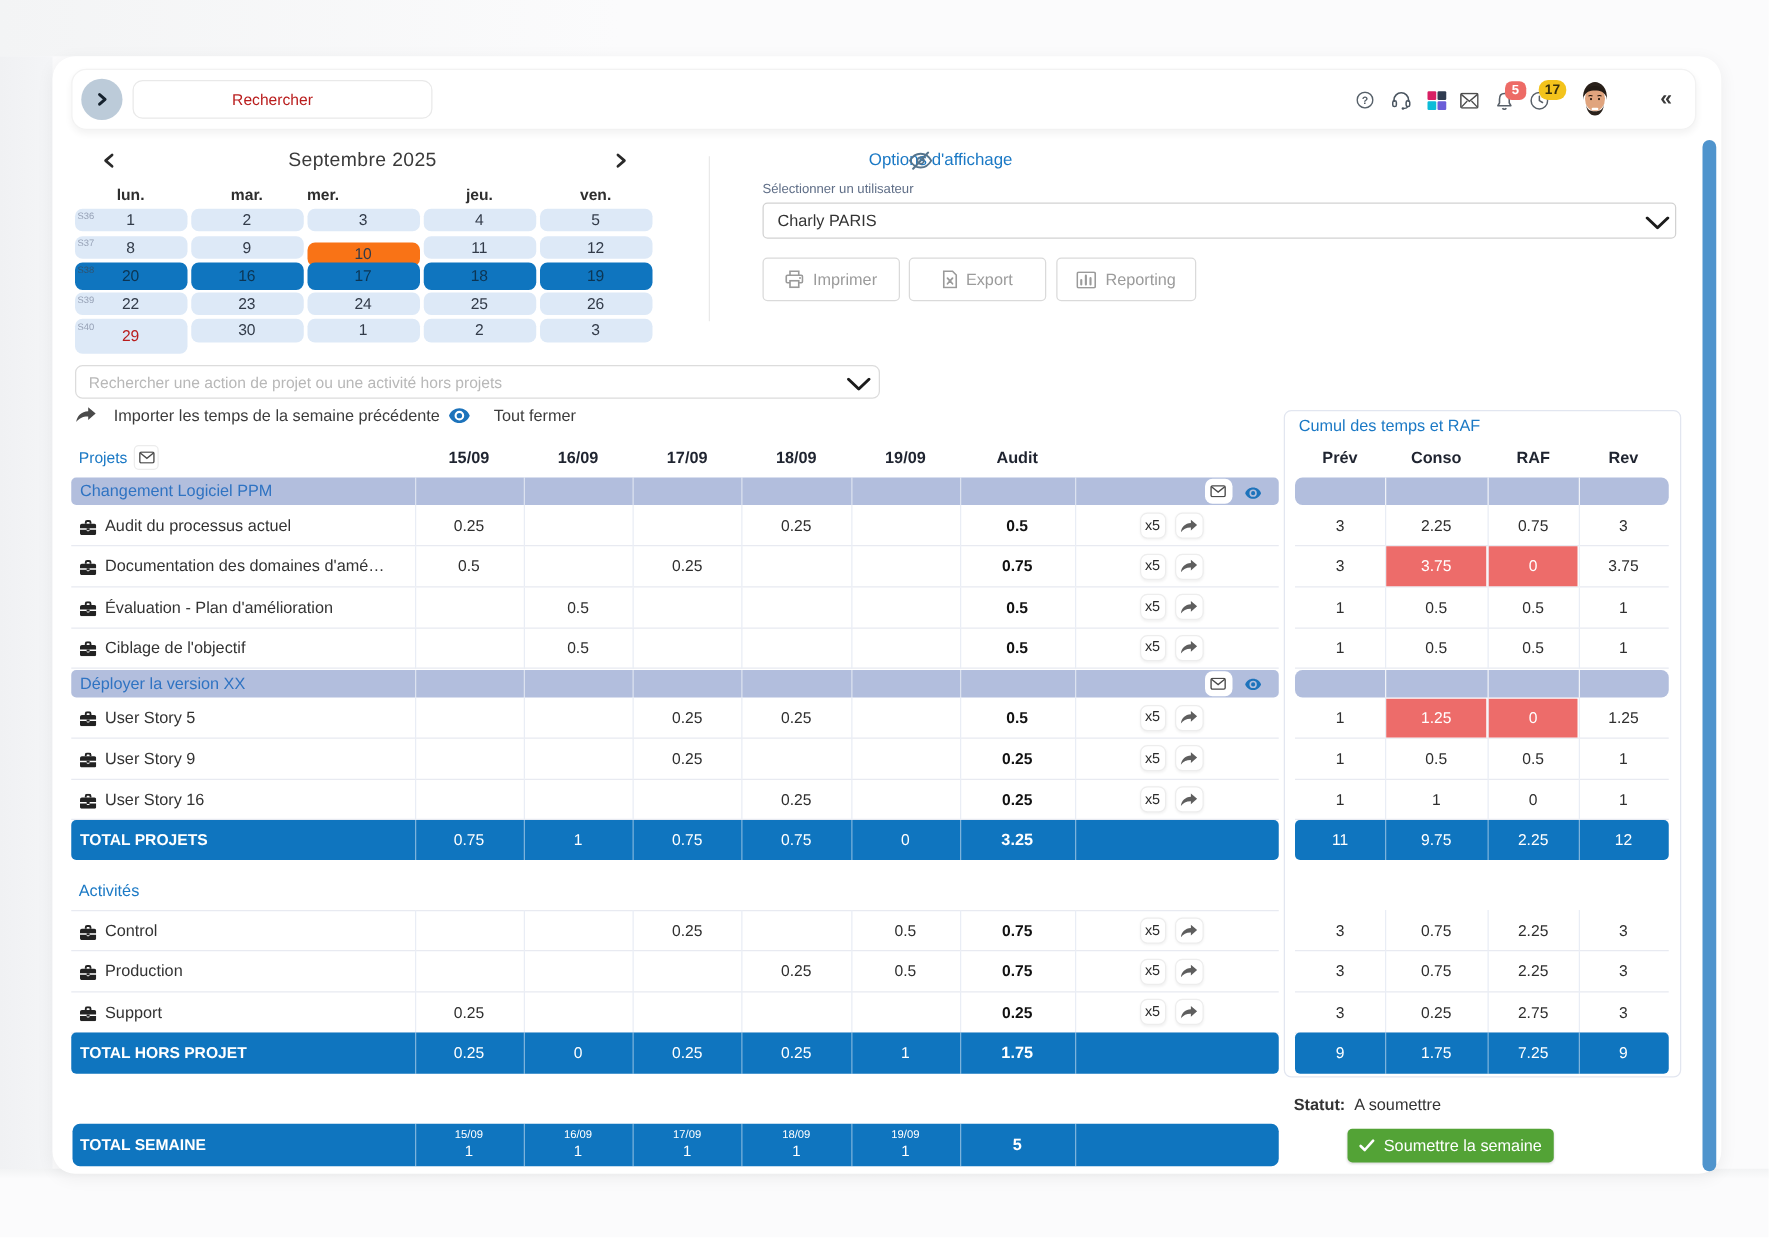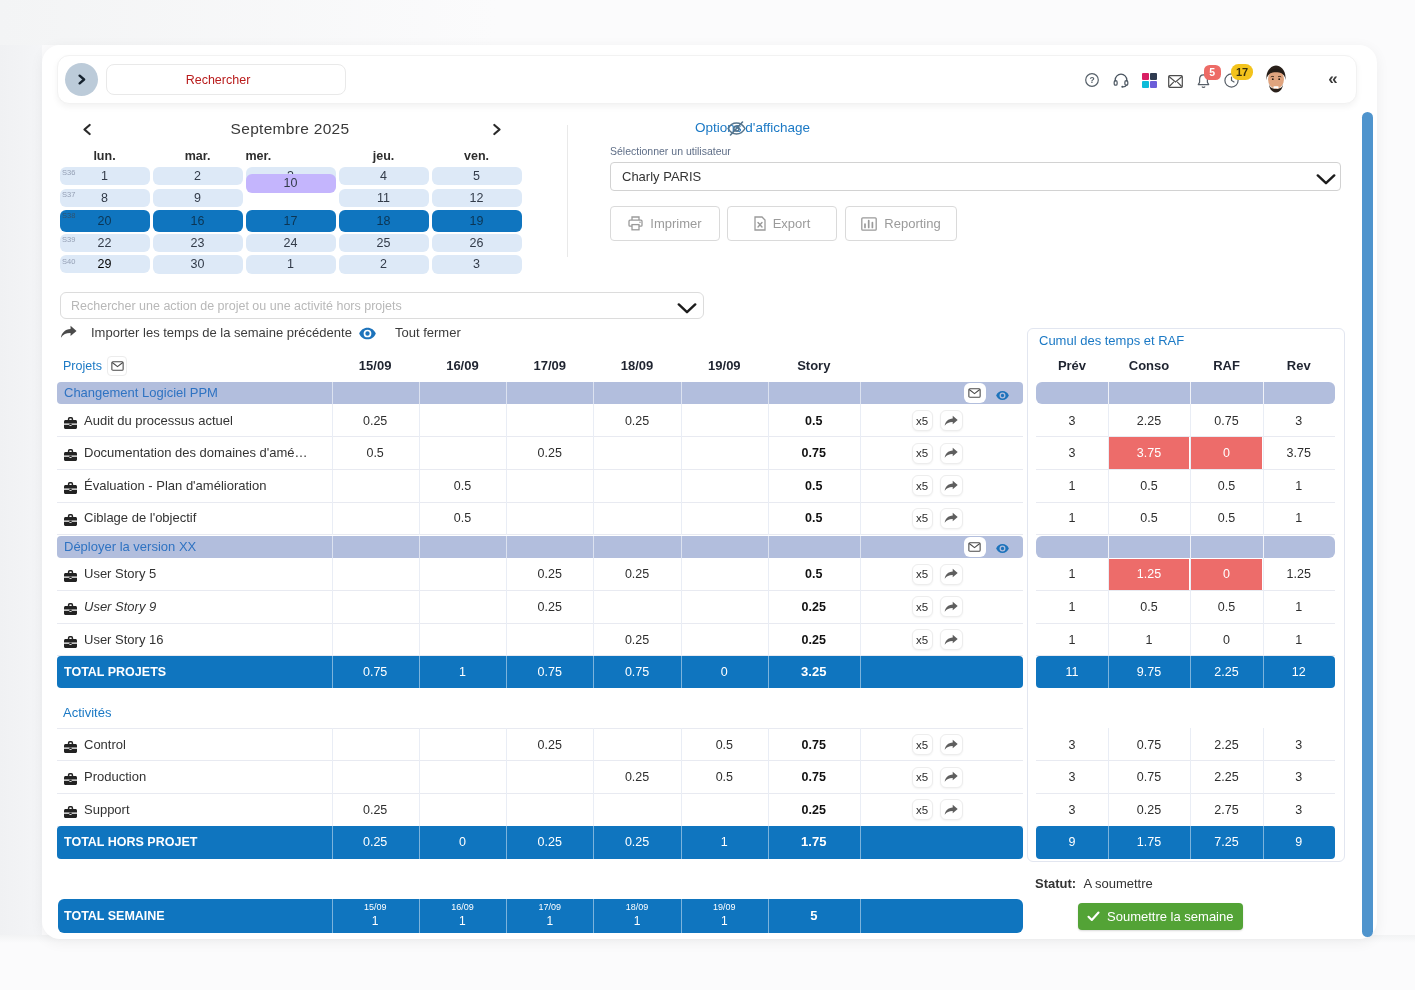--- a/index.html
+++ b/index.html
@@ -72,37 +72,37 @@
 <div style="position:absolute;left:338.5px;top:146.5px;width:90px;height:18px;line-height:18px;font-size:12.5px;color:#2e2e2e;font-weight:700;text-align:center;white-space:nowrap;">jeu.</div>
 <div style="position:absolute;left:431.5px;top:146.5px;width:90px;height:18px;line-height:18px;font-size:12.5px;color:#2e2e2e;font-weight:700;text-align:center;white-space:nowrap;">ven.</div>
 <div class="" style="left:59.5px;top:166.5px;width:90px;height:18.5px;background:#dde9f7;border-radius:6px;color:#323b49;font-size:12.5px;display:flex;align-items:center;justify-content:center;">1</div>
 <div class="" style="left:152.5px;top:166.5px;width:90px;height:18.5px;background:#dde9f7;border-radius:6px;color:#323b49;font-size:12.5px;display:flex;align-items:center;justify-content:center;">2</div>
 <div class="" style="left:245.5px;top:166.5px;width:90px;height:18.5px;background:#dde9f7;border-radius:6px;color:#323b49;font-size:12.5px;display:flex;align-items:center;justify-content:center;">3</div>
 <div class="" style="left:338.5px;top:166.5px;width:90px;height:18.5px;background:#dde9f7;border-radius:6px;color:#323b49;font-size:12.5px;display:flex;align-items:center;justify-content:center;">4</div>
 <div class="" style="left:431.5px;top:166.5px;width:90px;height:18.5px;background:#dde9f7;border-radius:6px;color:#323b49;font-size:12.5px;display:flex;align-items:center;justify-content:center;">5</div>
 <div style="position:absolute;left:62px;top:164.0px;width:30px;height:18px;line-height:18px;font-size:7.5px;color:#95a0b5;font-weight:400;text-align:left;white-space:nowrap;">S36</div>
 <div class="" style="left:59.5px;top:188.5px;width:90px;height:18.5px;background:#dde9f7;border-radius:6px;color:#323b49;font-size:12.5px;display:flex;align-items:center;justify-content:center;">8</div>
 <div class="" style="left:152.5px;top:188.5px;width:90px;height:18.5px;background:#dde9f7;border-radius:6px;color:#323b49;font-size:12.5px;display:flex;align-items:center;justify-content:center;">9</div>
-<div class="" style="left:245.5px;top:174px;width:90px;height:18.5px;background:#c4b5fd;border-radius:6px;color:#323b49;font-size:12.5px;display:flex;align-items:center;justify-content:center;">10</div>
+<div class="" style="left:245.5px;top:194px;width:90px;height:18.5px;background:#f97316;border-radius:6px;color:#323b49;font-size:12.5px;display:flex;align-items:center;justify-content:center;">10</div>
 <div class="" style="left:338.5px;top:188.5px;width:90px;height:18.5px;background:#dde9f7;border-radius:6px;color:#323b49;font-size:12.5px;display:flex;align-items:center;justify-content:center;">11</div>
 <div class="" style="left:431.5px;top:188.5px;width:90px;height:18.5px;background:#dde9f7;border-radius:6px;color:#323b49;font-size:12.5px;display:flex;align-items:center;justify-content:center;">12</div>
 <div style="position:absolute;left:62px;top:186.0px;width:30px;height:18px;line-height:18px;font-size:7.5px;color:#95a0b5;font-weight:400;text-align:left;white-space:nowrap;">S37</div>
 <div class="" style="left:59.5px;top:209.5px;width:90px;height:22.0px;background:#0f75bf;border-radius:6px;color:#0c3553;font-size:12.5px;display:flex;align-items:center;justify-content:center;">20</div>
 <div class="" style="left:152.5px;top:209.5px;width:90px;height:22.0px;background:#0f75bf;border-radius:6px;color:#0c3553;font-size:12.5px;display:flex;align-items:center;justify-content:center;">16</div>
 <div class="" style="left:245.5px;top:209.5px;width:90px;height:22.0px;background:#0f75bf;border-radius:6px;color:#0c3553;font-size:12.5px;display:flex;align-items:center;justify-content:center;">17</div>
 <div class="" style="left:338.5px;top:209.5px;width:90px;height:22.0px;background:#0f75bf;border-radius:6px;color:#0c3553;font-size:12.5px;display:flex;align-items:center;justify-content:center;">18</div>
 <div class="" style="left:431.5px;top:209.5px;width:90px;height:22.0px;background:#0f75bf;border-radius:6px;color:#0c3553;font-size:12.5px;display:flex;align-items:center;justify-content:center;">19</div>
 <div style="position:absolute;left:62px;top:207.0px;width:30px;height:18px;line-height:18px;font-size:7.5px;color:#31536e;font-weight:400;text-align:left;white-space:nowrap;">S38</div>
 <div class="" style="left:59.5px;top:233.5px;width:90px;height:18.5px;background:#dde9f7;border-radius:6px;color:#323b49;font-size:12.5px;display:flex;align-items:center;justify-content:center;">22</div>
 <div class="" style="left:152.5px;top:233.5px;width:90px;height:18.5px;background:#dde9f7;border-radius:6px;color:#323b49;font-size:12.5px;display:flex;align-items:center;justify-content:center;">23</div>
 <div class="" style="left:245.5px;top:233.5px;width:90px;height:18.5px;background:#dde9f7;border-radius:6px;color:#323b49;font-size:12.5px;display:flex;align-items:center;justify-content:center;">24</div>
 <div class="" style="left:338.5px;top:233.5px;width:90px;height:18.5px;background:#dde9f7;border-radius:6px;color:#323b49;font-size:12.5px;display:flex;align-items:center;justify-content:center;">25</div>
 <div class="" style="left:431.5px;top:233.5px;width:90px;height:18.5px;background:#dde9f7;border-radius:6px;color:#323b49;font-size:12.5px;display:flex;align-items:center;justify-content:center;">26</div>
 <div style="position:absolute;left:62px;top:231.0px;width:30px;height:18px;line-height:18px;font-size:7.5px;color:#95a0b5;font-weight:400;text-align:left;white-space:nowrap;">S39</div>
-<div class="" style="left:59.5px;top:255.0px;width:90px;height:18px;background:#dde9f7;border-radius:6px;color:#000000;font-size:12.5px;display:flex;align-items:center;justify-content:center;">29</div>
+<div class="" style="left:59.5px;top:255.0px;width:90px;height:28px;background:#dde9f7;border-radius:6px;color:#b91c1c;font-size:12.5px;display:flex;align-items:center;justify-content:center;">29</div>
 <div class="" style="left:152.5px;top:255.0px;width:90px;height:18.5px;background:#dde9f7;border-radius:6px;color:#323b49;font-size:12.5px;display:flex;align-items:center;justify-content:center;">30</div>
 <div class="" style="left:245.5px;top:255.0px;width:90px;height:18.5px;background:#dde9f7;border-radius:6px;color:#323b49;font-size:12.5px;display:flex;align-items:center;justify-content:center;">1</div>
 <div class="" style="left:338.5px;top:255.0px;width:90px;height:18.5px;background:#dde9f7;border-radius:6px;color:#323b49;font-size:12.5px;display:flex;align-items:center;justify-content:center;">2</div>
 <div class="" style="left:431.5px;top:255.0px;width:90px;height:18.5px;background:#dde9f7;border-radius:6px;color:#323b49;font-size:12.5px;display:flex;align-items:center;justify-content:center;">3</div>
 <div style="position:absolute;left:62px;top:252.5px;width:30px;height:18px;line-height:18px;font-size:7.5px;color:#95a0b5;font-weight:400;text-align:left;white-space:nowrap;">S40</div>
 <div class="" style="left:566.5px;top:125px;width:1px;height:132px;background:#e9e9e9;"></div>
 <div style="position:absolute;left:610px;top:118.5px;width:200px;height:18px;line-height:18px;font-size:13.5px;color:#1b79c5;font-weight:400;text-align:right;white-space:nowrap;">Options d'affichage</div>
 <div class="" style="left:727px;top:120.5px;width:19px;height:15px;"><svg width="19" height="15" viewBox="0 0 19 15">
       <path fill="none" stroke="#55748c" stroke-width="1.5" d="M1 7.5 C3.2 3.6 6.2 2 9.5 2 C12.8 2 15.8 3.6 18 7.5 C15.8 11.4 12.8 13 9.5 13 C6.2 13 3.2 11.4 1 7.5 Z"></path>
       <circle cx="9.5" cy="7.5" r="2.6" fill="none" stroke="#55748c" stroke-width="1.5"></circle>
@@ -155,21 +155,21 @@
     <svg width="13" height="10" viewBox="0 0 14 11">
       <rect x="0.8" y="0.8" width="12.4" height="9.4" rx="1.2" fill="none" stroke="#4a4a4a" stroke-width="1.2"></rect>
       <path d="M1.2 1.6 L7 6.2 L12.8 1.6" fill="none" stroke="#4a4a4a" stroke-width="1.2"></path>
     </svg>
   </div>
 <div style="position:absolute;left:330.15px;top:356.5px;width:90px;height:18px;line-height:18px;font-size:13px;color:#1f2430;font-weight:700;text-align:center;white-space:nowrap;">15/09</div>
 <div style="position:absolute;left:417.45000000000005px;top:356.5px;width:90px;height:18px;line-height:18px;font-size:13px;color:#1f2430;font-weight:700;text-align:center;white-space:nowrap;">16/09</div>
 <div style="position:absolute;left:504.75px;top:356.5px;width:90px;height:18px;line-height:18px;font-size:13px;color:#1f2430;font-weight:700;text-align:center;white-space:nowrap;">17/09</div>
 <div style="position:absolute;left:592.05px;top:356.5px;width:90px;height:18px;line-height:18px;font-size:13px;color:#1f2430;font-weight:700;text-align:center;white-space:nowrap;">18/09</div>
 <div style="position:absolute;left:679.35px;top:356.5px;width:90px;height:18px;line-height:18px;font-size:13px;color:#1f2430;font-weight:700;text-align:center;white-space:nowrap;">19/09</div>
-<div style="position:absolute;left:768.75px;top:356.5px;width:90px;height:18px;line-height:18px;font-size:13px;color:#1f2430;font-weight:700;text-align:center;white-space:nowrap;">Story</div>
+<div style="position:absolute;left:768.75px;top:356.5px;width:90px;height:18px;line-height:18px;font-size:13px;color:#1f2430;font-weight:700;text-align:center;white-space:nowrap;">Audit</div>
 <div class="" style="left:57.0px;top:382.2px;width:965.5px;height:22.1px;background:#b2bedd;border-radius:4px;"></div>
 <div class="" style="left:331.5px;top:382.2px;width:1px;height:22.1px;background:rgba(255,255,255,0.55);"></div>
 <div class="" style="left:418.8px;top:382.2px;width:1px;height:22.1px;background:rgba(255,255,255,0.55);"></div>
 <div class="" style="left:506.1px;top:382.2px;width:1px;height:22.1px;background:rgba(255,255,255,0.55);"></div>
 <div class="" style="left:593.4px;top:382.2px;width:1px;height:22.1px;background:rgba(255,255,255,0.55);"></div>
 <div class="" style="left:680.7px;top:382.2px;width:1px;height:22.1px;background:rgba(255,255,255,0.55);"></div>
 <div class="" style="left:768.0px;top:382.2px;width:1px;height:22.1px;background:rgba(255,255,255,0.55);"></div>
 <div class="" style="left:859.5px;top:382.2px;width:1px;height:22.1px;background:rgba(255,255,255,0.55);"></div>
 <div style="position:absolute;left:64px;top:384.2px;width:300px;height:18px;line-height:18px;font-size:13px;color:#2f73c2;font-weight:400;text-align:left;white-space:nowrap;">Changement Logiciel PPM</div>
 <div class="" style="left:963.5px;top:382.9px;width:22px;height:20.5px;border-radius:6px;background:#fff;display:flex;align-items:center;justify-content:center;position:absolute;">
@@ -382,21 +382,21 @@
 <div class="" style="left:593.4px;top:590.6px;width:1px;height:32.6px;background:#e9edf5;"></div>
 <div class="" style="left:680.7px;top:590.6px;width:1px;height:32.6px;background:#e9edf5;"></div>
 <div class="" style="left:768.0px;top:590.6px;width:1px;height:32.6px;background:#e9edf5;"></div>
 <div class="" style="left:859.5px;top:590.6px;width:1px;height:32.6px;background:#e9edf5;"></div>
 <div class="" style="left:63.5px;top:600.9px;width:13px;height:12px;"><svg width="13" height="12" viewBox="0 0 13 12">
       <path d="M4.6 3 V1.9 C4.6 1.2 5.1 0.8 5.7 0.8 H7.3 C7.9 0.8 8.4 1.2 8.4 1.9 V3" fill="none" stroke="#222" stroke-width="1.5"></path>
       <path fill="#222" d="M1.5 3 H11.5 C12.3 3 13 3.7 13 4.5 V6.6 H0 V4.5 C0 3.7 0.7 3 1.5 3 Z"></path>
       <path fill="#222" d="M0 7.8 H5.3 V8.2 C5.3 8.6 5.6 8.9 6 8.9 H7 C7.4 8.9 7.7 8.6 7.7 8.2 V7.8 H13 V10.5 C13 11.3 12.3 12 11.5 12 H1.5 C0.7 12 0 11.3 0 10.5 Z"></path>
       <rect x="5.3" y="6.6" width="2.4" height="1.6" fill="#222"></rect>
     </svg></div>
-<div style="position:absolute;left:84px;top:597.9px;width:300px;height:18px;line-height:18px;font-size:13px;color:#333;font-weight:400;text-align:left;white-space:nowrap;font-style:italic;">User Story 9</div>
+<div style="position:absolute;left:84px;top:597.9px;width:300px;height:18px;line-height:18px;font-size:13px;color:#333;font-weight:400;text-align:left;white-space:nowrap;">User Story 9</div>
 <div style="position:absolute;left:509.75px;top:597.9px;width:80px;height:18px;line-height:18px;font-size:12.5px;color:#2f2f2f;font-weight:400;text-align:center;white-space:nowrap;">0.25</div>
 <div style="position:absolute;left:773.75px;top:597.9px;width:80px;height:18px;line-height:18px;font-size:12.5px;color:#111;font-weight:700;text-align:center;white-space:nowrap;">0.25</div>
 <div class="" style="left:911.5px;top:596.4px;width:21px;height:21px;border:1px solid #ededed;border-radius:6px;background:#fff;box-shadow:0 1px 2px rgba(0,0,0,0.05);display:flex;align-items:center;justify-content:center;position:absolute;">
     <span style="font-size:11.5px;color:#2c2c2c;">x5</span>
   </div>
 <div class="" style="left:939.5px;top:596.4px;width:23px;height:21px;border:1px solid #ededed;border-radius:6px;background:#fff;box-shadow:0 1px 2px rgba(0,0,0,0.05);display:flex;align-items:center;justify-content:center;position:absolute;">
     <svg width="14" height="12" viewBox="0 0 18 15">
       <path fill="#5e5e5e" d="M11.2 0.8 L17.6 6.3 L11.2 11.8 L11.2 8.7 C6.6 8.6 3.4 10.1 0.9 13.6 C1.6 8.2 5.3 4.6 11.2 4.2 Z"></path>
     </svg>
   </div>

